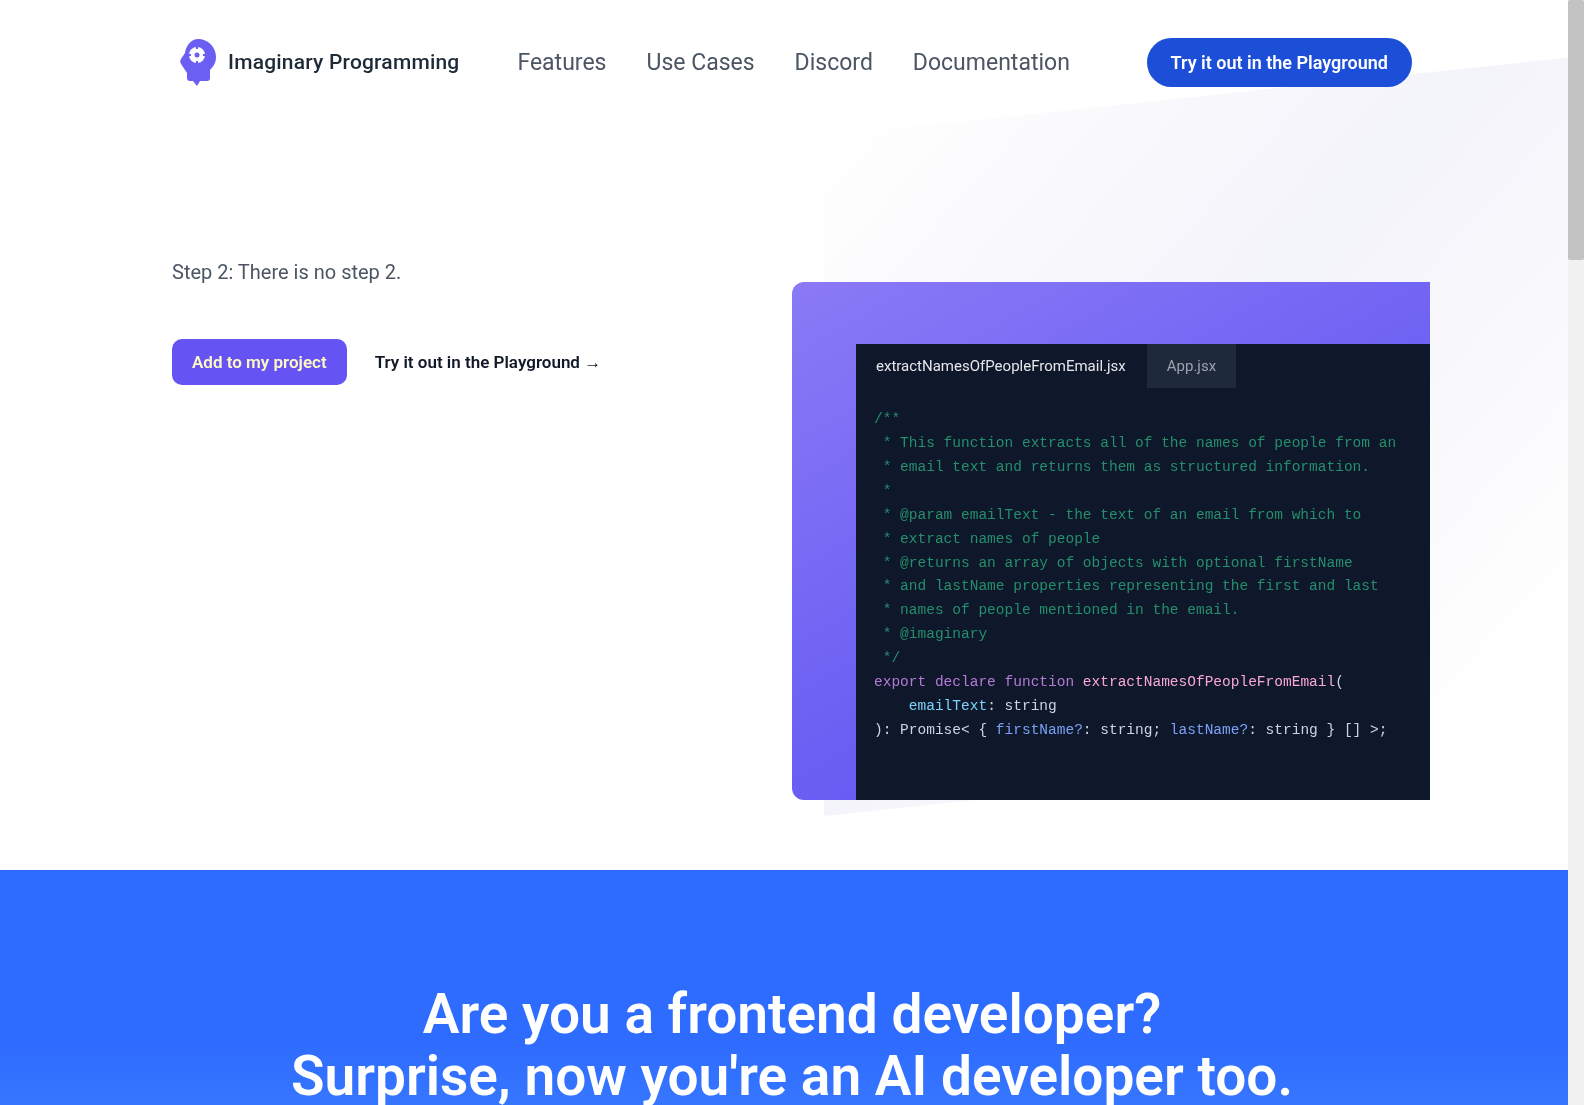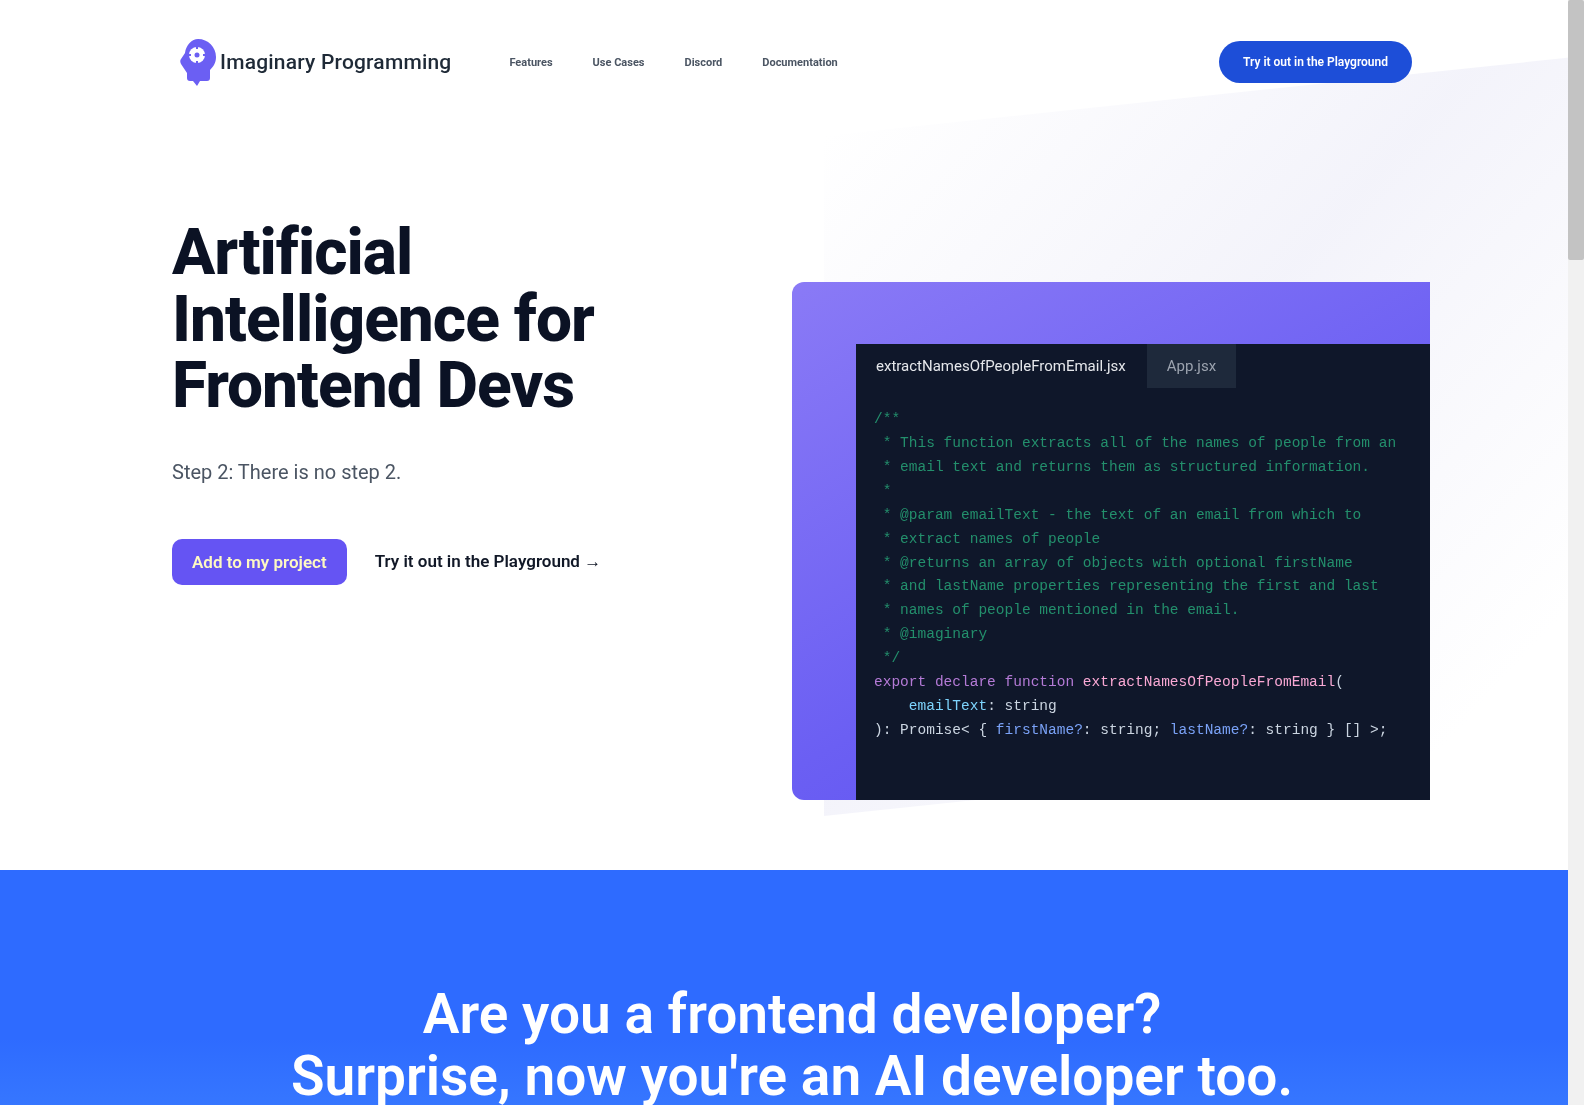--- a/index.html
+++ b/index.html
@@ -15,49 +15,49 @@
 
 .nav {
   display: flex;
   align-items: center;
   padding: 28px 172px 0 172px;
   height: 96px;
 }
 .brand {
   display: flex;
   align-items: center;
-  gap: 0;
+  gap: 8px;
 }
 .brand-logo {
   width: 48px; height: 52px;
   position: relative;
 }
 .brand-name {
   font-size: 21px;
   font-weight: 500;
   color: #1f2a37;
   letter-spacing: 0.2px;
 }
 .nav-links {
   display: flex;
   gap: 40px;
   margin-left: 58px;
 }
 .nav-link {
-  font-size: 11px;
+  font-size: 23px;
   color: #4b5563;
-  font-weight: 700;
+  font-weight: 400;
 }
 .nav-cta {
   margin-left: auto;
   background: #1d4ed8;
   color: #fff;
   border-radius: 9999px;
   padding: 14px 24px;
-  font-size: 12px;
+  font-size: 18px;
   font-weight: 600;
 }
 
 
 .hero {
   display: flex;
   padding: 92px 0 0 172px;
   position: relative;
   min-height: 700px;
 }
@@ -211,21 +211,20 @@
       <a class="nav-link">Use Cases</a>
       <a class="nav-link">Discord</a>
       <a class="nav-link">Documentation</a>
     </div>
 
     <a class="nav-cta">Try it out in the Playground</a>
   </nav>
 
   <section class="hero">
     <div class="hero-left">
-      <h1 class="hero-title">Artificial Intelligence for Frontend Devs</h1>
       <div class="hero-steps">
         <p class="hero-step">Step 2: There is no step 2.</p>
       </div>
       <div class="hero-actions">
         <a class="btn-primary">Add to my project</a>
         <a class="btn-link">Try it out in the Playground →</a>
       </div>
     </div>
 
     <div class="code-outer">

